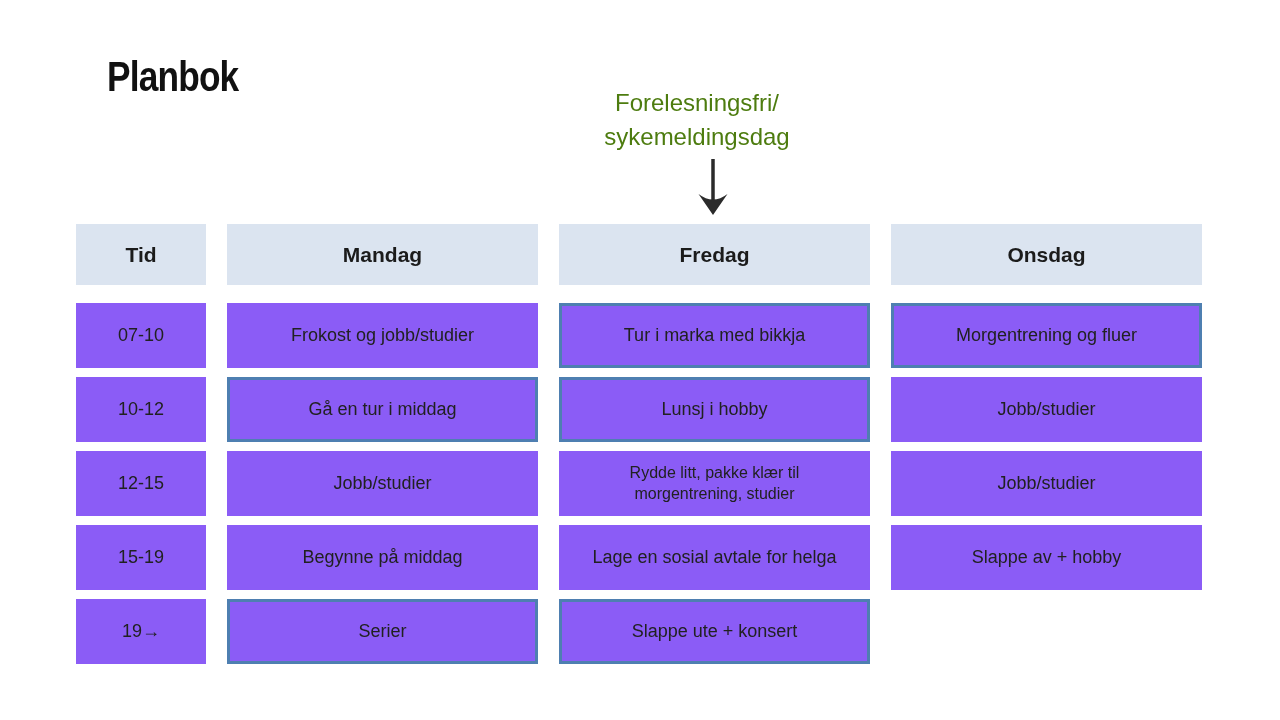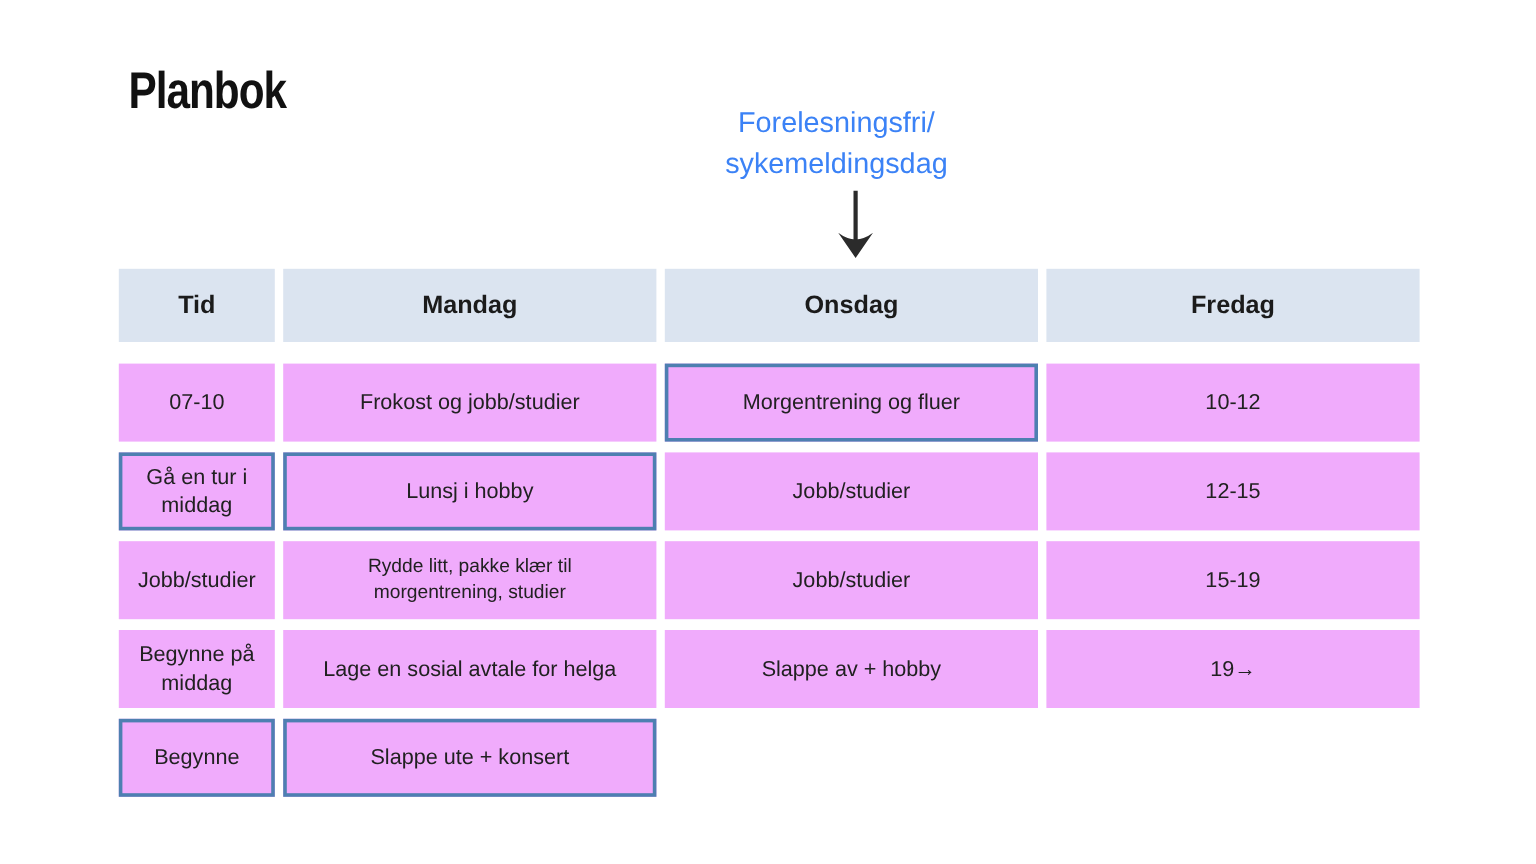--- a/index.html
+++ b/index.html
@@ -24,50 +24,50 @@
     color: #111111;
   }
 
   .annotation {
     position: absolute;
     left: 557px; top: 86px;
     width: 280px;
     text-align: center;
     font-size: 24px;
     line-height: 34px;
-    color: #3b82f6;
+    color: #4d7c0f;
     white-space: pre-line;
   }
 
   .arrow-wrap {
     position: absolute;
     left: 697px; top: 158px;
     width: 32px; height: 58px;
   }
 
   .grid {
     position: absolute;
-    left: 99px;
+    left: 76px;
     width: 1088px;
     display: grid;
     grid-template-columns: 130px 311px 311px 311px;
-    column-gap: 7px;
+    column-gap: 21px;
   }
   .grid.header { top: 224px; }
   .grid.body   { top: 303px; row-gap: 9px; }
 
   .hcell {
     height: 61px;
     background: #dbe4f0;
     display: flex; align-items: center; justify-content: center;
     font-size: 21px; font-weight: 700; color: #1b1b1b;
   }
   .cell {
     height: 65px;
-    background: #f0abfc;
+    background: #8b5cf6;
     display: flex; align-items: center; justify-content: center;
     font-size: 18px; color: #212121;
     text-align: center;
     box-sizing: border-box;
     white-space: pre-line;
     line-height: 1.3;
   }
   .cell.hl { border: 3px solid #4e7fb1; }
   .cell.small { font-size: 16px; line-height: 1.3; }
 </style>
@@ -84,39 +84,40 @@
   <div class="arrow-wrap">
     <svg width="32" height="58" viewBox="0 0 32 58" aria-hidden="true">
       <line x1="16" y1="1" x2="16" y2="42" stroke="#2b2b2b" stroke-width="3.5"></line>
       <path d="M16 57 L1.5 36 Q16 47 30.5 36 Z" fill="#2b2b2b"></path>
     </svg>
   </div>
 
   <div class="grid header">
       <div class="hcell">Tid</div>
       <div class="hcell">Mandag</div>
+      <div class="hcell">Fredag</div>
       <div class="hcell">Onsdag</div>
-      <div class="hcell">Fredag</div>
     </div>
 
   <div class="grid body">
       <div class="cell">07-10</div>
       <div class="cell">Frokost og jobb/studier</div>
+      <div class="cell hl">Tur i marka med bikkja</div>
       <div class="cell hl">Morgentrening og fluer</div>
       <div class="cell">10-12</div>
       <div class="cell hl">Gå en tur i middag</div>
       <div class="cell hl">Lunsj i hobby</div>
       <div class="cell">Jobb/studier</div>
       <div class="cell">12-15</div>
       <div class="cell">Jobb/studier</div>
       <div class="cell small">Rydde litt, pakke klær til
 morgentrening, studier</div>
       <div class="cell">Jobb/studier</div>
       <div class="cell">15-19</div>
       <div class="cell">Begynne på middag</div>
       <div class="cell">Lage en sosial avtale for helga</div>
       <div class="cell">Slappe av + hobby</div>
       <div class="cell">19→</div>
-      <div class="cell hl">Begynne</div>
+      <div class="cell hl">Serier</div>
       <div class="cell hl">Slappe ute  + konsert</div>
     </div>
 
 </div>
 
 </body></html>

